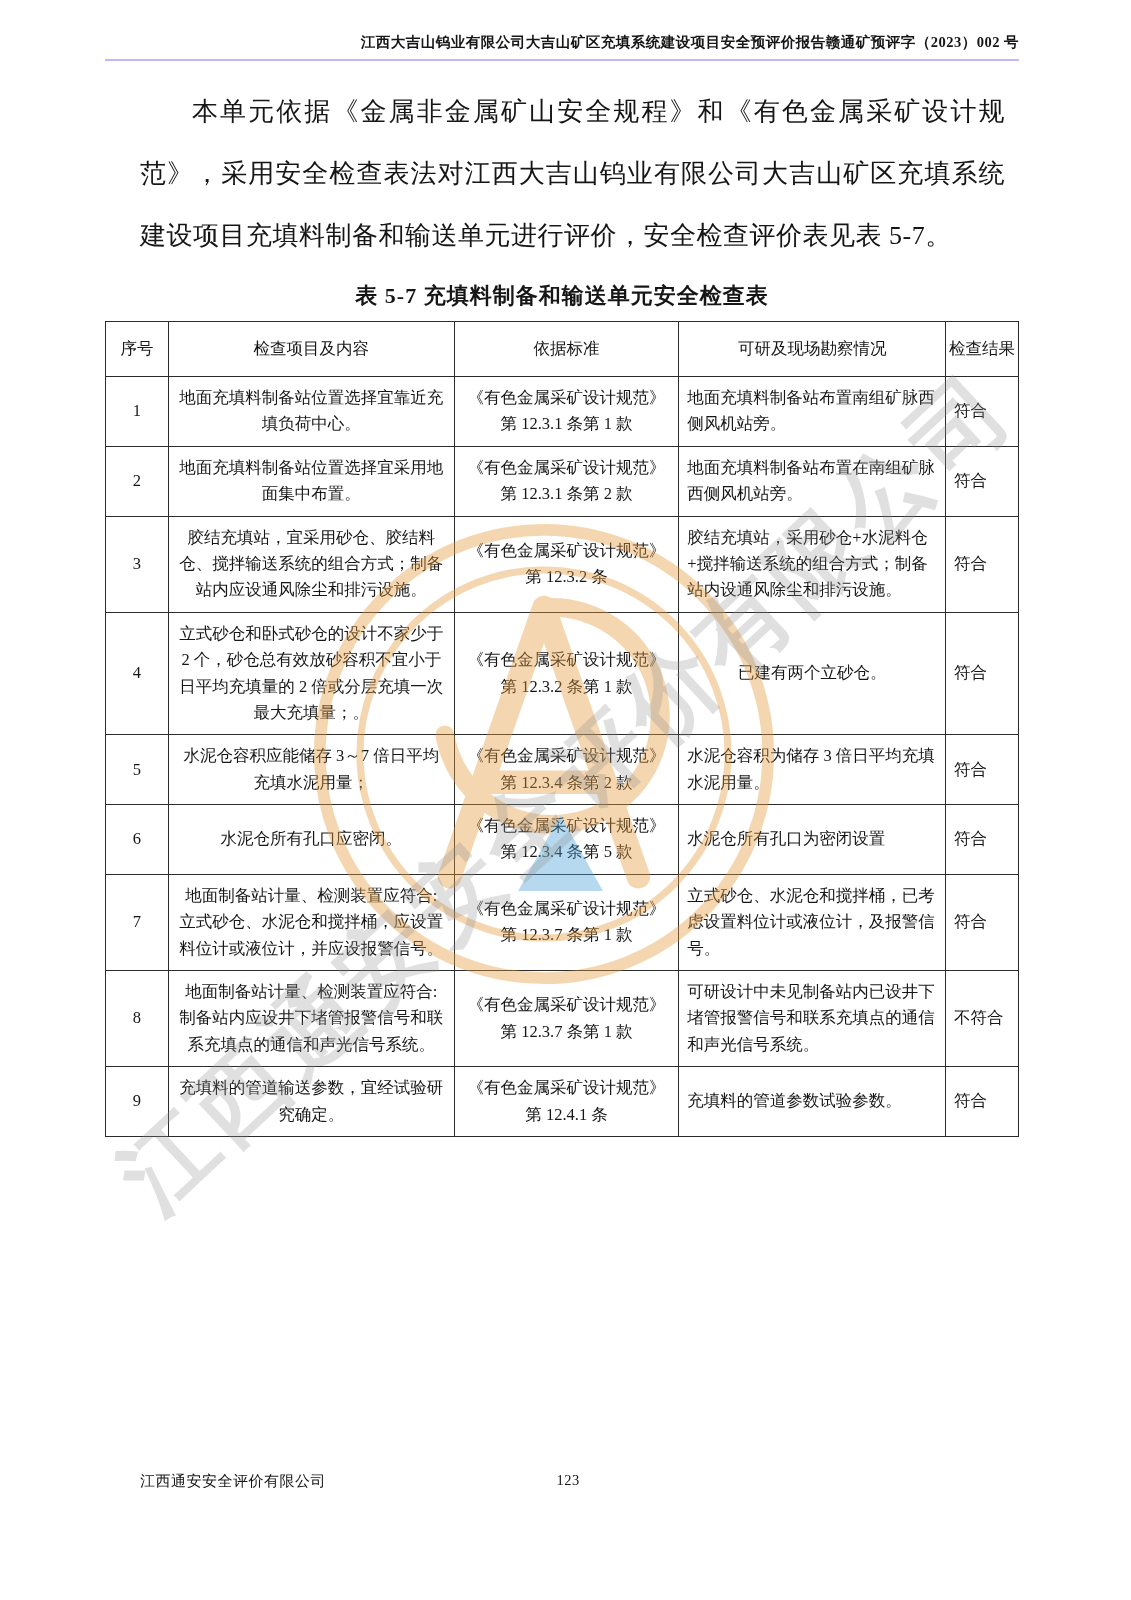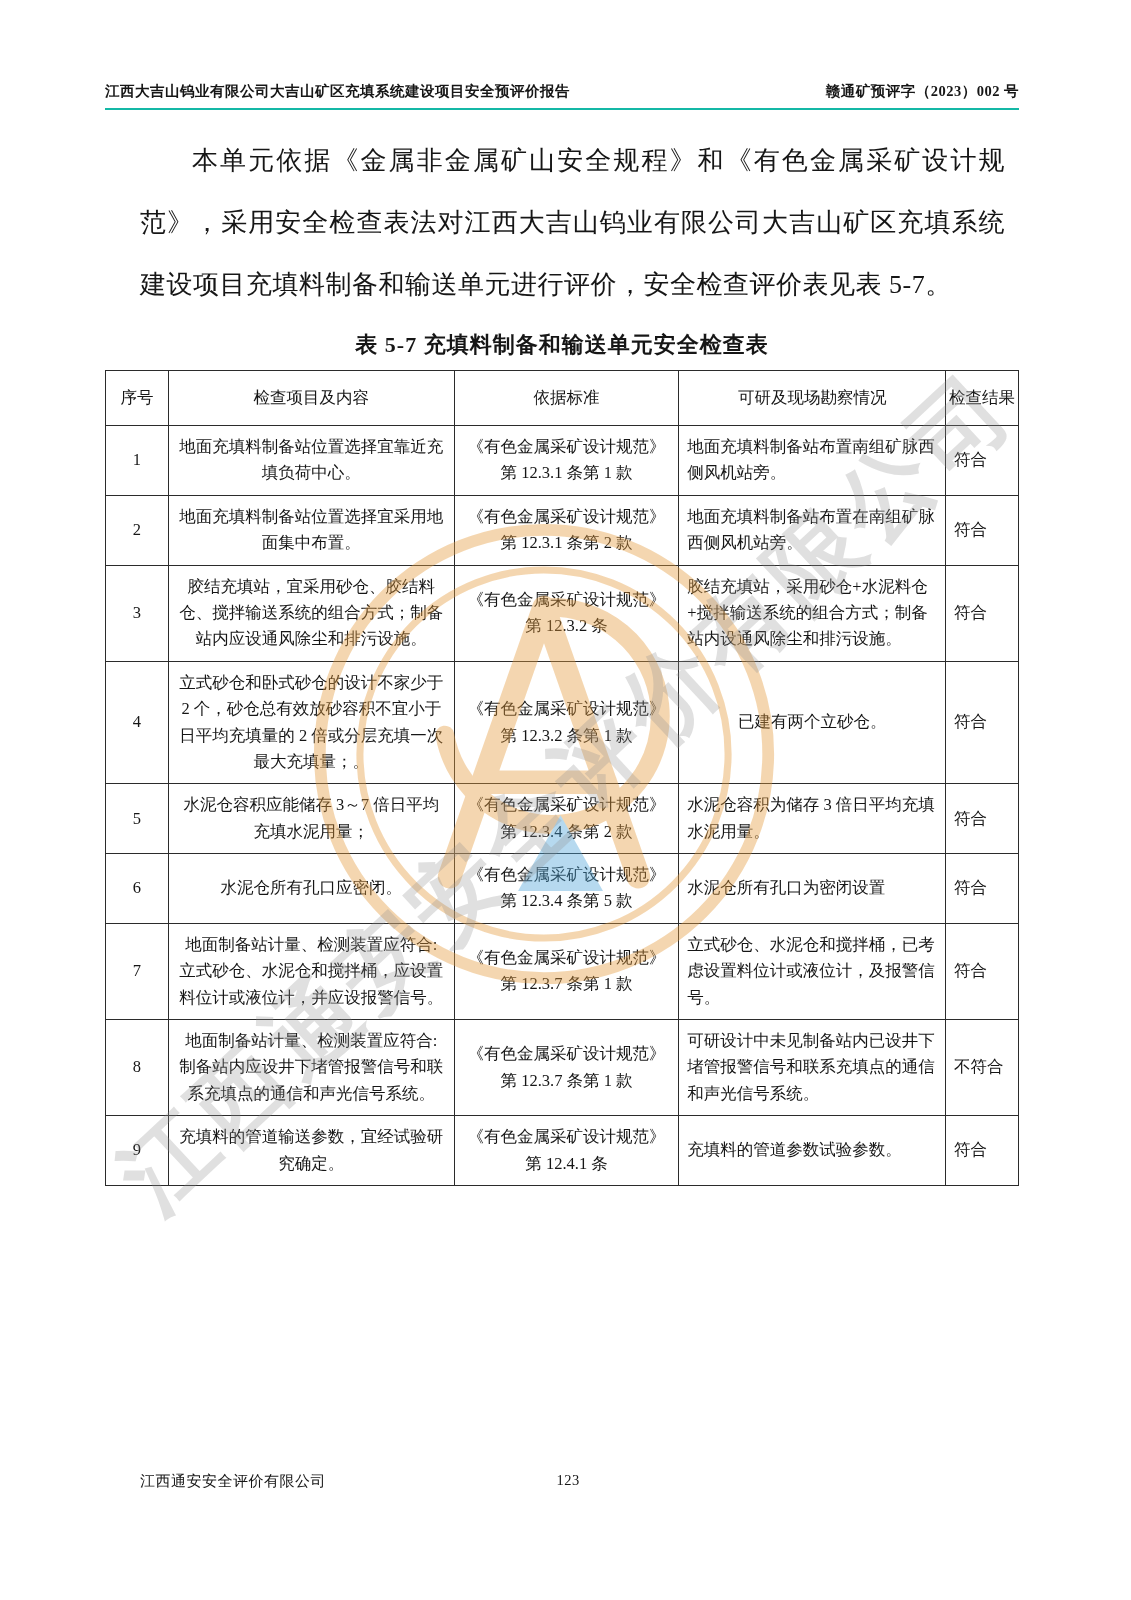--- a/index.html
+++ b/index.html
@@ -1,21 +1,21 @@
 <!DOCTYPE html>
 <html><head>
 <meta charset="utf-8">
 <style>
   html,body{margin:0;padding:0;background:#ffffff;}
   .page{position:relative;width:1131px;height:1600px;background:#fff;overflow:hidden;
         font-family:"Liberation Serif","DejaVu Serif",serif;color:#161616;}
   .content{position:relative;z-index:1;padding:0 112px 0 105px;}
 
-  .doc-header{display:flex;justify-content:space-between;align-items:flex-end;
-              padding:82px 0 7px 0;border-bottom:2px solid #14b8a6;
+  .doc-header{display:flex;justify-content:flex-end;align-items:flex-end;
+              padding:33px 0 7px 0;border-bottom:2px solid #c4b5fd;
               font-size:14.5px;font-weight:bold;letter-spacing:.5px;}
 
   .section-heading{margin:42px 0 0 33px;font-size:23px;font-weight:bold;letter-spacing:1.5px;}
   .section-paragraph{margin:20px 14px 0 35px;font-size:26px;line-height:2.38;
                      text-indent:2em;text-align:justify;letter-spacing:.5px;}
 
   .table-title{margin:14px 0 10px;text-align:center;font-size:22px;font-weight:bold;letter-spacing:1px;}
 
   table.check-table{width:100%;border-collapse:collapse;table-layout:fixed;
                     font-size:16.5px;line-height:1.6;}

